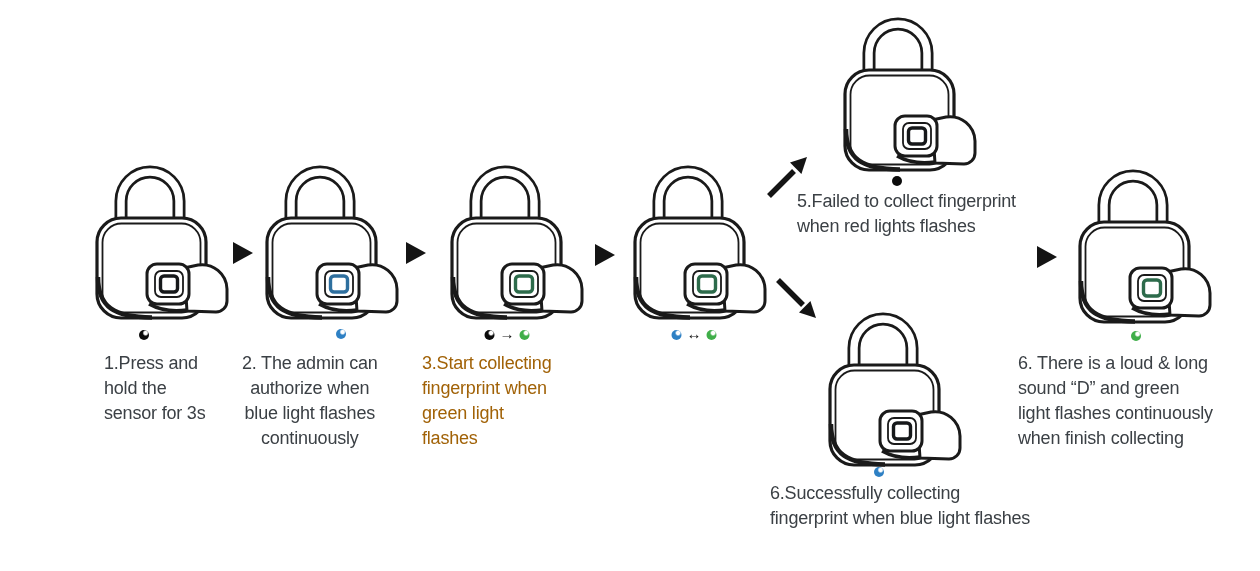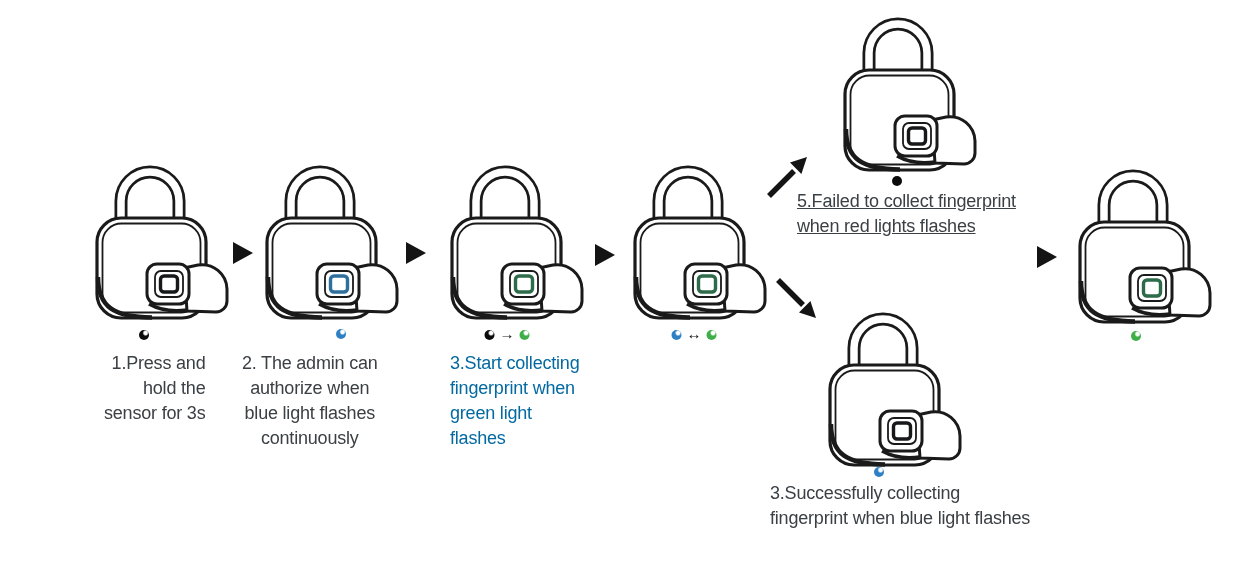--- a/index.html
+++ b/index.html
@@ -116,35 +116,39 @@
   <div class="leds" style="left:897px;top:181px">
       <span class="led" style="background: rgb(11, 11, 11);"></span>
     </div>
   <div class="leds" style="left:879px;top:472px">
       <span class="led" style="background: radial-gradient(circle at 66% 30%, rgb(255, 255, 255) 0px, rgb(255, 255, 255) 1.6px, rgb(46, 128, 196) 3.2px);"></span>
     </div>
   <div class="leds" style="left:1136px;top:336px">
       <span class="led" style="background: radial-gradient(circle at 66% 30%, rgb(255, 255, 255) 0px, rgb(255, 255, 255) 1.6px, rgb(63, 174, 73) 3.2px);"></span>
     </div>
 
-  <div class="caption" style="left: 104px; top: 351px; color: rgb(59, 64, 69); text-align: right;">1.Press and
+  <div class="caption" style="left: 104px; top: 351px; color: rgb(59, 64, 69);">1.Press and
 hold the
 sensor for 3s</div>
   <div class="caption" style="left: 242px; top: 351px; color: rgb(59, 64, 69); text-align: center;">2. The admin can
 authorize when
 blue light flashes
 continuously</div>
-  <div class="caption" style="left: 450px; top: 351px; color: #0369a1;">3.Start collecting
+  <div class="caption" style="left: 422px; top: 351px; color: #a16207;">3.Start collecting
 fingerprint when
 green light
 flashes</div>
-  <div class="caption" style="left: 797px; top: 189px; color: rgb(59, 64, 69); text-decoration: underline;">5.Failed to collect fingerprint
+  <div class="caption" style="left: 797px; top: 189px; color: rgb(59, 64, 69);">5.Failed to collect fingerprint
 when red lights flashes</div>
-  <div class="caption" style="left: 770px; top: 481px; color: rgb(59, 64, 69);">3.Successfully collecting
+  <div class="caption" style="left: 770px; top: 481px; color: rgb(59, 64, 69);">6.Successfully collecting
 fingerprint when blue light flashes</div>
+  <div class="caption" style="left: 1018px; top: 351px; color: rgb(59, 64, 69);">6. There is a loud &amp; long
+sound “D” and green
+light flashes continuously
+when finish collecting</div>
 
   <div class="tri" style="left:233px;top:242px"></div>
   <div class="tri" style="left:406px;top:242px"></div>
   <div class="tri" style="left:595px;top:244px"></div>
   <div class="tri" style="left:1037px;top:246px"></div>
 
   <svg class="diag" style="left:761px;top:151px" viewBox="0 0 52 52">
     <line x1="8" y1="45" x2="33" y2="20" stroke="#141414" stroke-width="5.5"></line>
     <polygon points="46,6 40.4,23 29,11.6" fill="#141414"></polygon>
   </svg>

